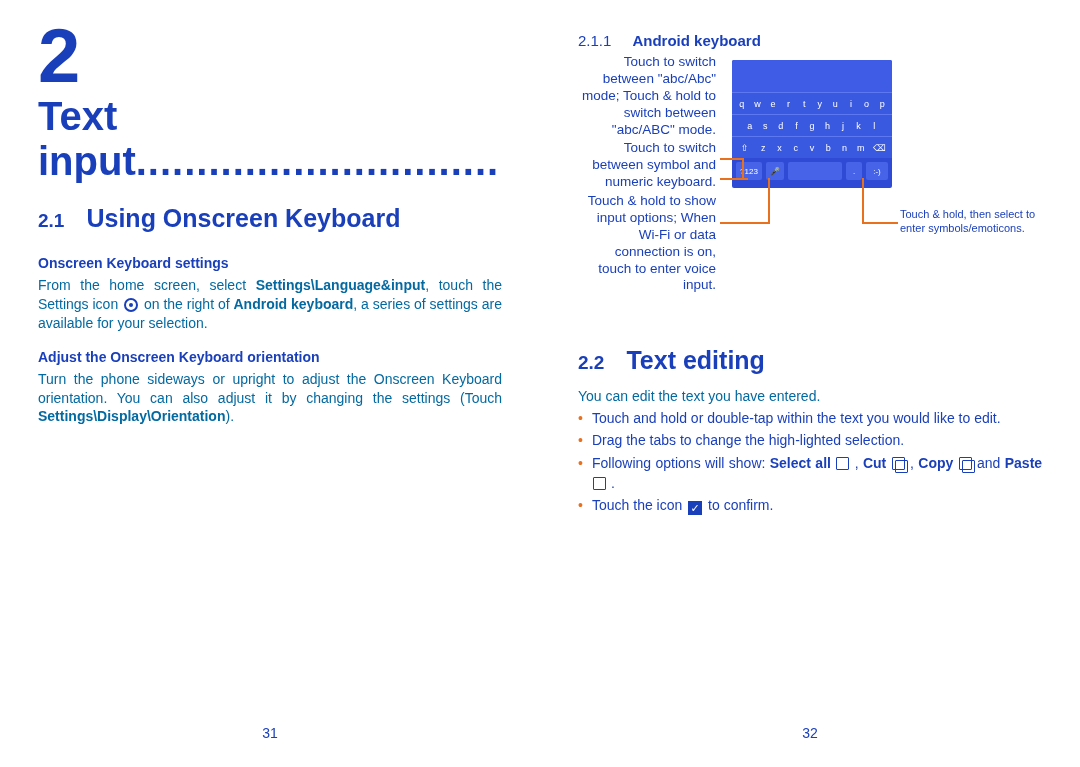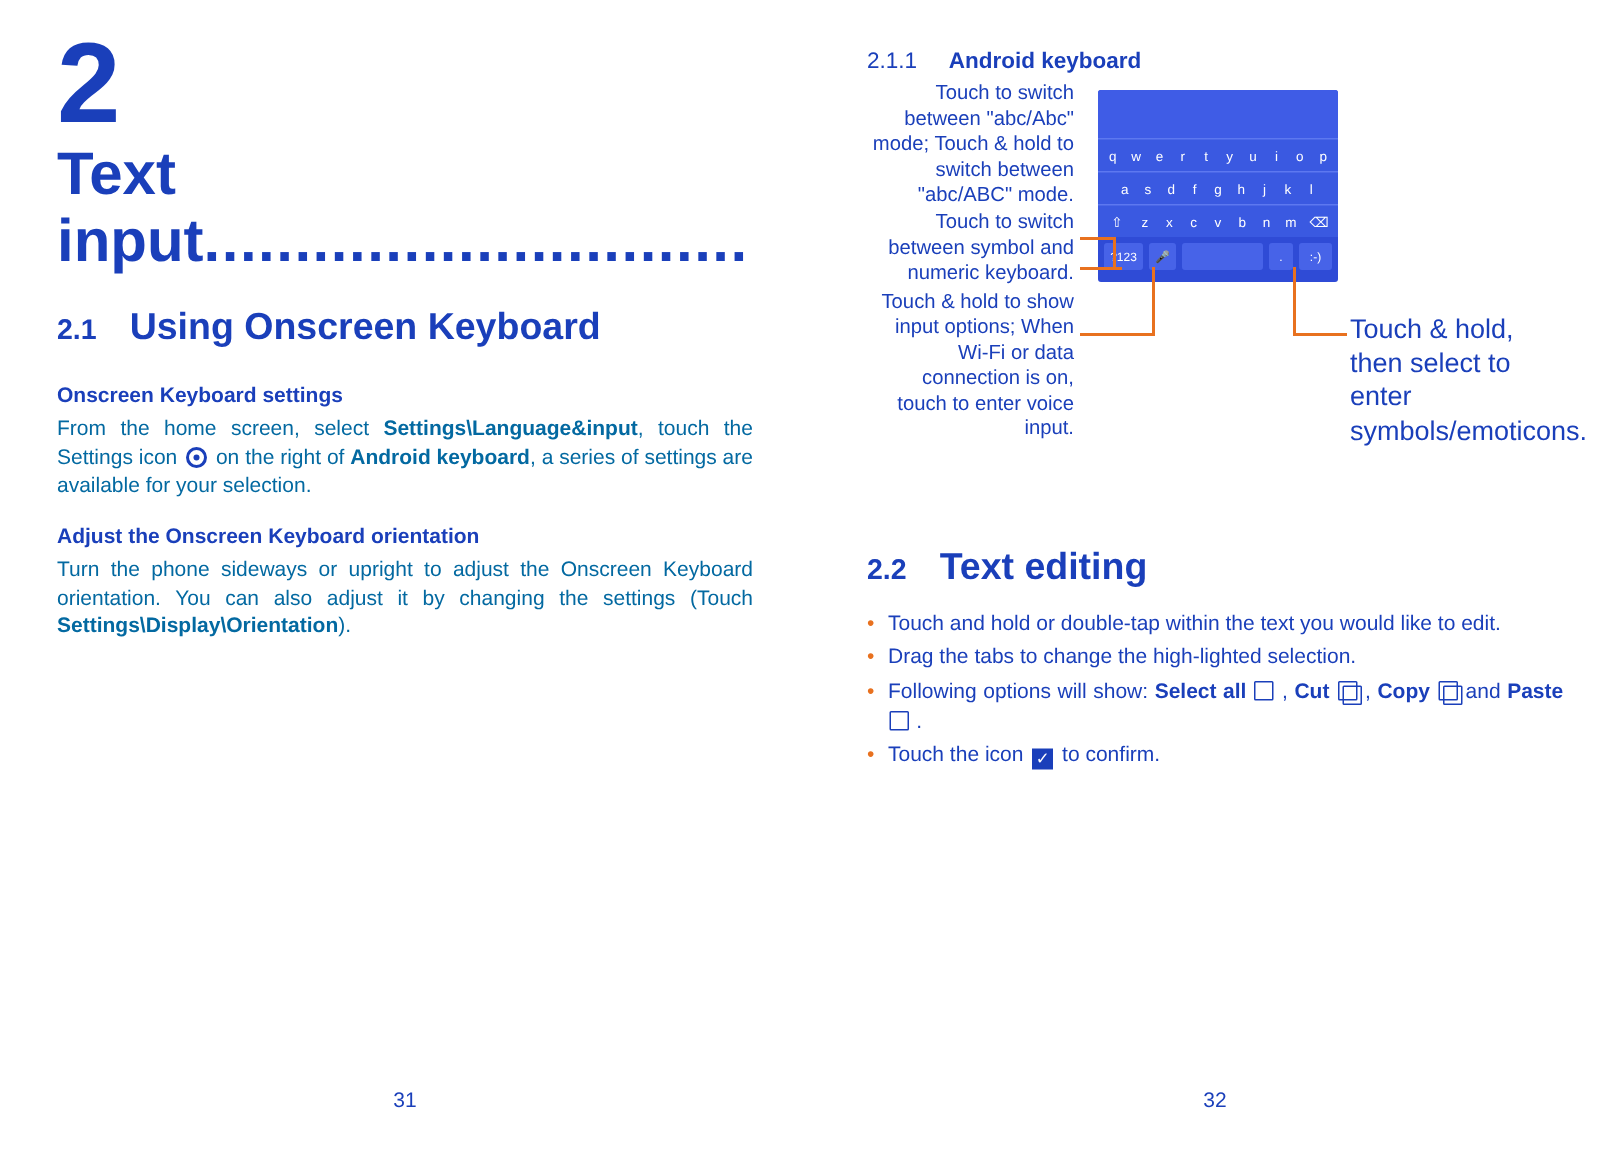--- a/index.html
+++ b/index.html
@@ -160,21 +160,21 @@
     align-items: center;
     justify-content: center;
     font-family: Arial, sans-serif;
   }
   .kb-line {
     position: absolute;
     background: #e8711f;
   }
   .callouts-right {
     width: 146px;
-    font-size: 18px;
+    font-size: 11px;
     color: #1a3fba;
     line-height: 1.25;
     padding-left: 6px;
     margin-top: 154px;
   }
   .bullet-row {
     display: flex;
     font-size: 14px;
     color: #1a3fba;
     line-height: 1.45;
@@ -312,25 +312,26 @@
       <div class="kb-line" style="left:46px;top:124px;width:2px;height:46px"></div>
       <div class="kb-line" style="left:140px;top:124px;width:2px;height:46px"></div>
       <div class="kb-line" style="left:140px;top:168px;width:36px;height:2px"></div>
     </div>
 
     <div class="callouts-right">
       <div>Touch &amp; hold, then select to enter symbols/emoticons.</div>
     </div>
   </div>
 
-  <div class="sec-row" style="margin-top:66px">
+  <div class="sec-row" style="margin-top:50px">
     <span class="sec-num">2.2</span>
     <span class="sec-title">Text editing</span>
   </div>
 
+  <div class="body-txt" style="margin-top:6px">You can edit the text you have entered.</div>
 
   <div class="bullet-row">
     <div class="bullet-dot">•</div>
     <div class="bullet-txt">Touch and hold or double-tap within the text you would like to edit.</div>
   </div>
   <div class="bullet-row">
     <div class="bullet-dot">•</div>
     <div class="bullet-txt">Drag the tabs to change the high-lighted selection.</div>
   </div>
   <div class="bullet-row">

